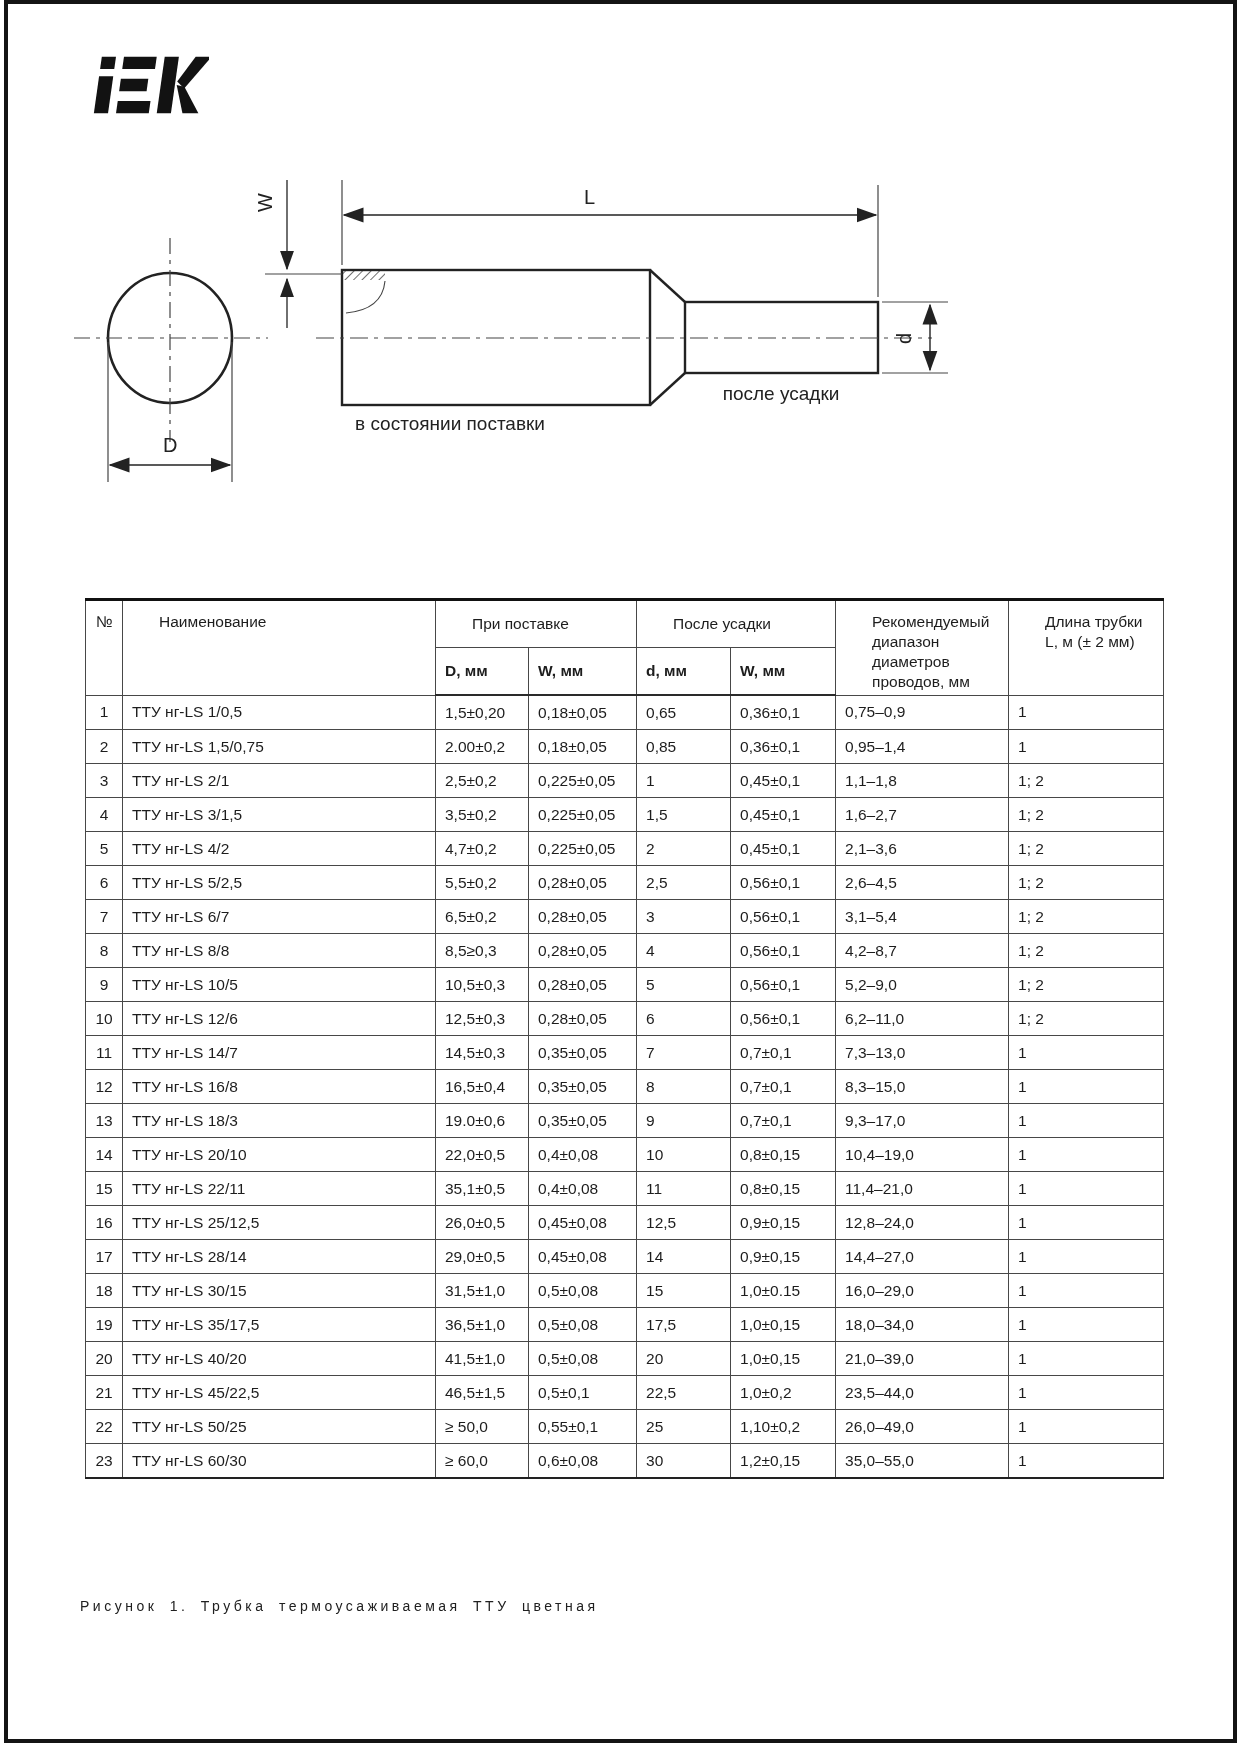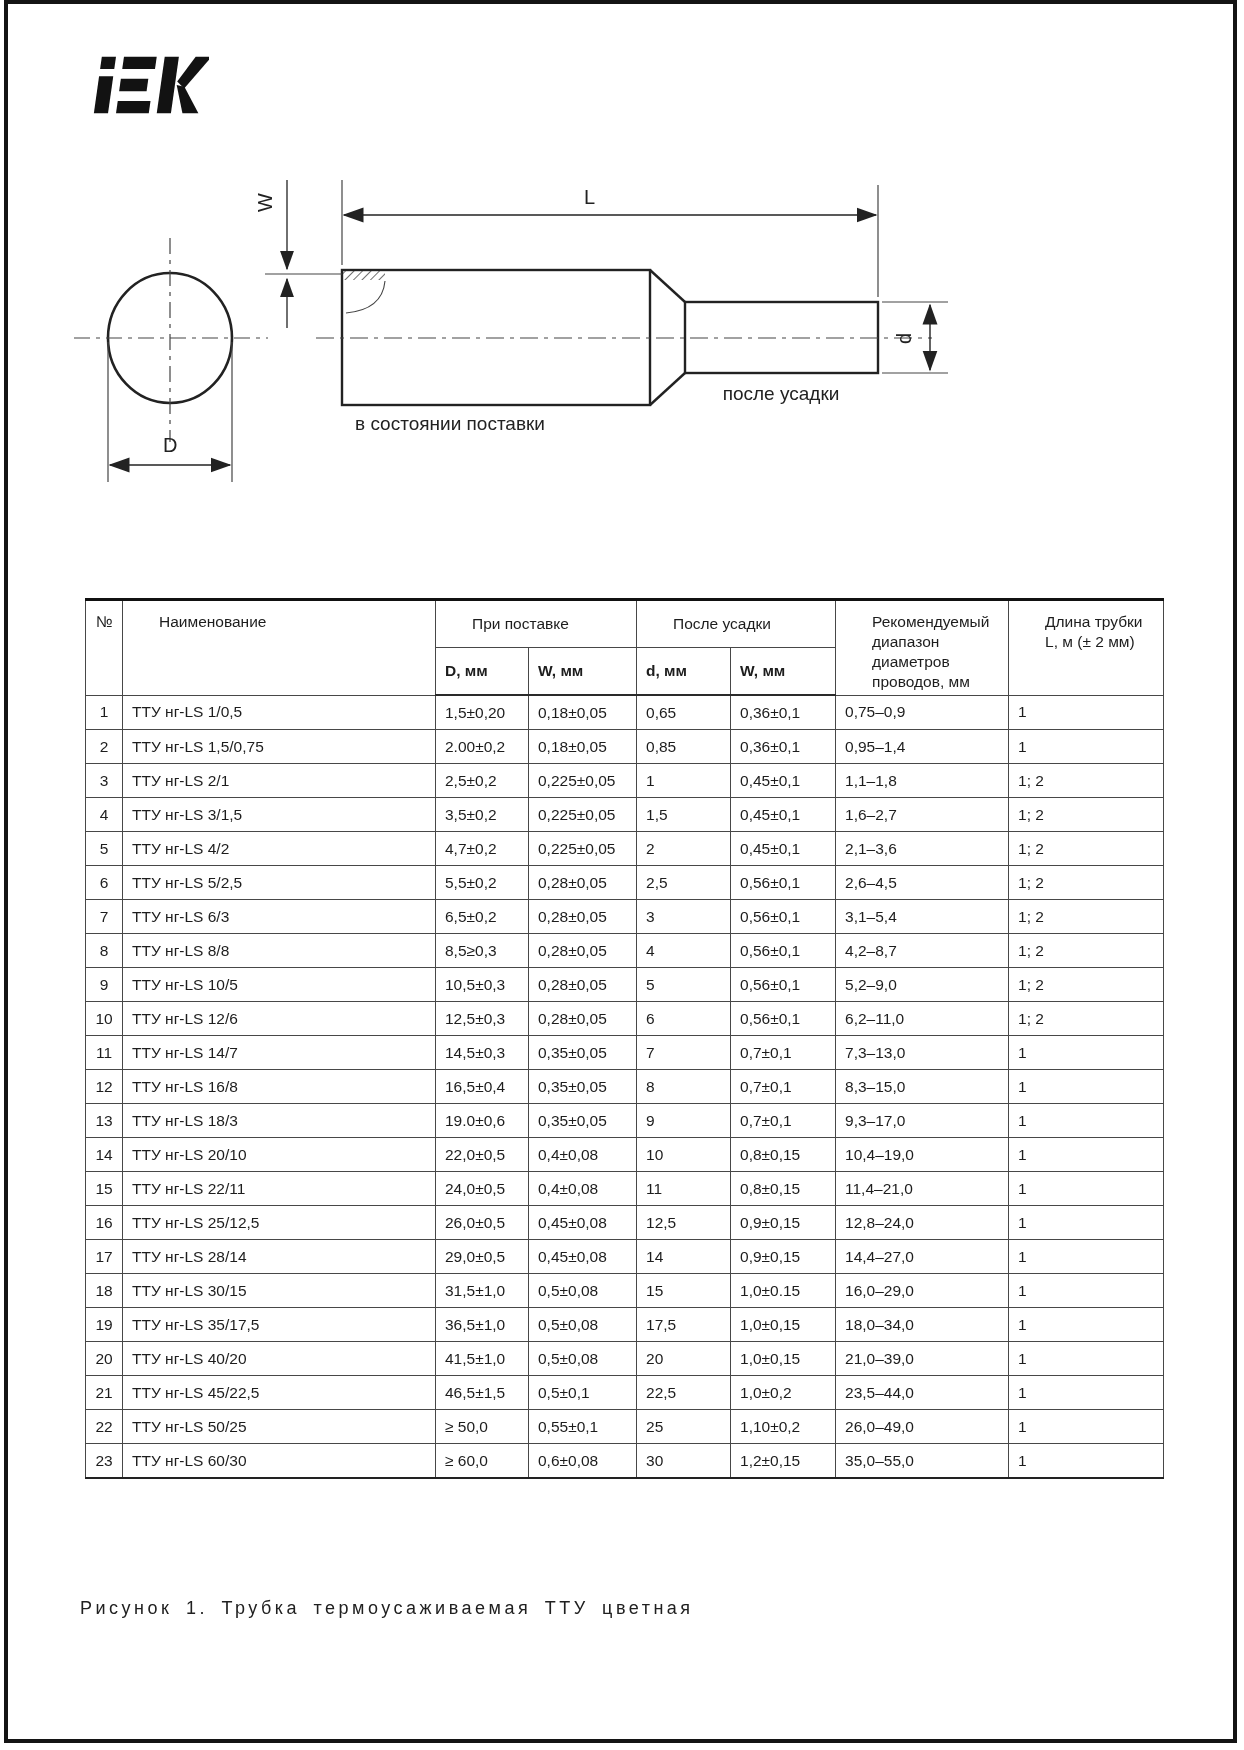--- a/index.html
+++ b/index.html
@@ -29,21 +29,21 @@
   }
   .spec-table thead tr.h1 th { height:46px;padding-left:36px; }
   .spec-table thead tr.h2 th { height:46px; }
   .spec-table th.tall { vertical-align:top; padding-top:11px; }
   .spec-table td { height:33px; }
   .spec-table td:first-child { text-align:center; padding:0; }
   .spec-table { border-top:3px solid #111; border-bottom:2px solid #222; }
   .spec-table thead tr.h2 th { border-bottom:2px solid #2a2a2a;font-weight:bold; }
   .caption {
     position:absolute; left:80px; top:1598px;
-    font-size:18px; letter-spacing:3.5px; word-spacing:5px; color:#202020;
+    font-size:14px; letter-spacing:3.5px; word-spacing:5px; color:#202020;
     white-space:nowrap;
   }
   .dg-label { font-size:20px; fill:#222; }
   .dg-cap  { font-size:19px; fill:#222; }
 </style>
 </head>
 <body>
 
 <div class="page-frame"></div>
 
@@ -208,21 +208,21 @@
         <td>ТТУ нг-LS 5/2,5</td>
         <td>5,5±0,2</td>
         <td>0,28±0,05</td>
         <td>2,5</td>
         <td>0,56±0,1</td>
         <td>2,6–4,5</td>
         <td>1; 2</td>
       </tr>
       <tr>
         <td>7</td>
-        <td>ТТУ нг-LS 6/3</td>
+        <td>ТТУ нг-LS 6/7</td>
         <td>6,5±0,2</td>
         <td>0,28±0,05</td>
         <td>3</td>
         <td>0,56±0,1</td>
         <td>3,1–5,4</td>
         <td>1; 2</td>
       </tr>
       <tr>
         <td>8</td>
         <td>ТТУ нг-LS 8/8</td>
@@ -289,21 +289,21 @@
         <td>22,0±0,5</td>
         <td>0,4±0,08</td>
         <td>10</td>
         <td>0,8±0,15</td>
         <td>10,4–19,0</td>
         <td>1</td>
       </tr>
       <tr>
         <td>15</td>
         <td>ТТУ нг-LS 22/11</td>
-        <td>24,0±0,5</td>
+        <td>35,1±0,5</td>
         <td>0,4±0,08</td>
         <td>11</td>
         <td>0,8±0,15</td>
         <td>11,4–21,0</td>
         <td>1</td>
       </tr>
       <tr>
         <td>16</td>
         <td>ТТУ нг-LS 25/12,5</td>
         <td>26,0±0,5</td>

